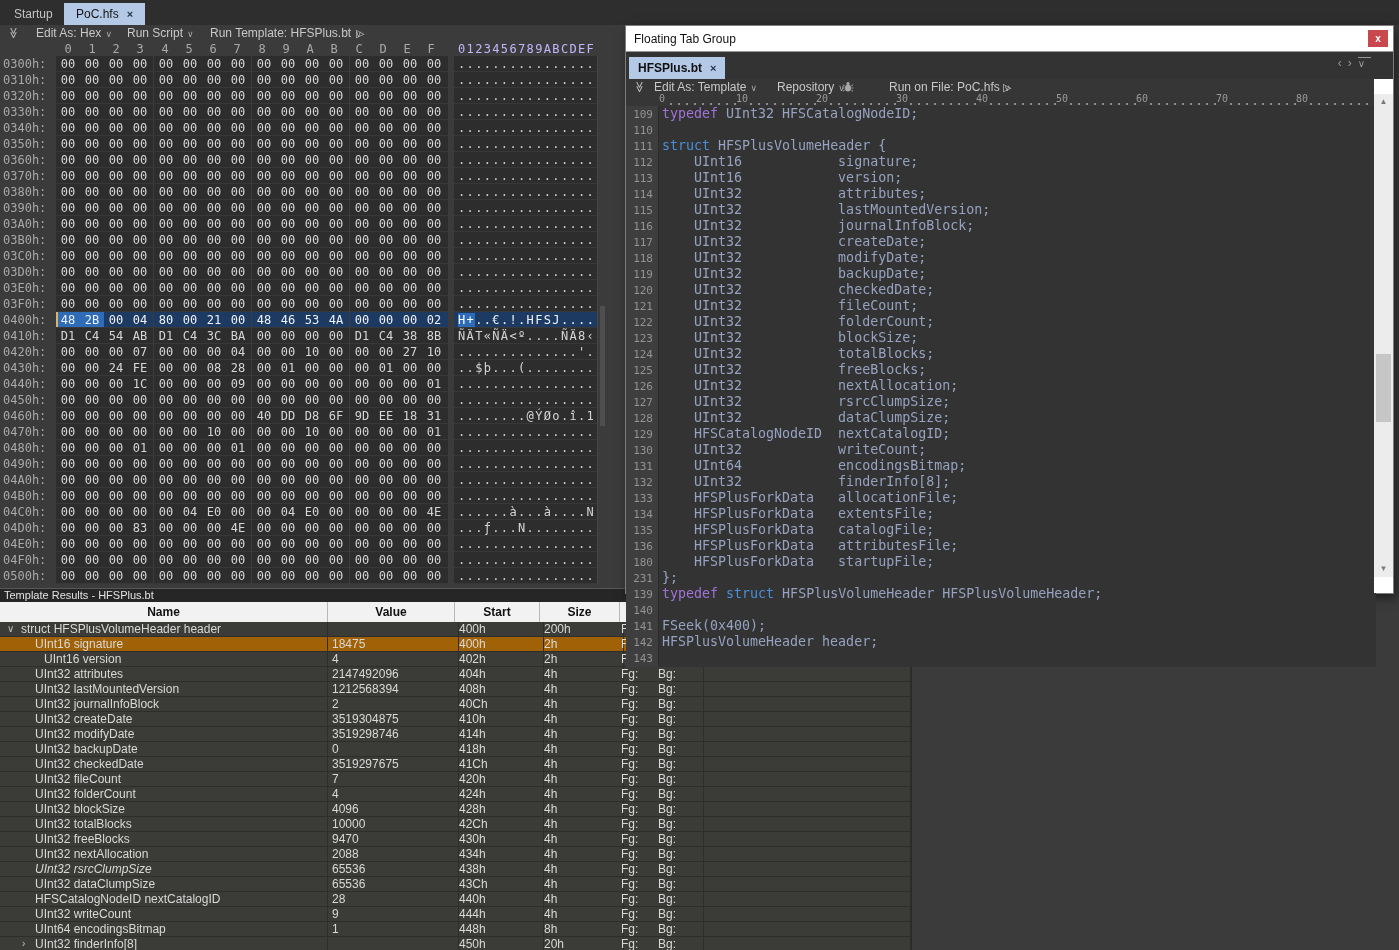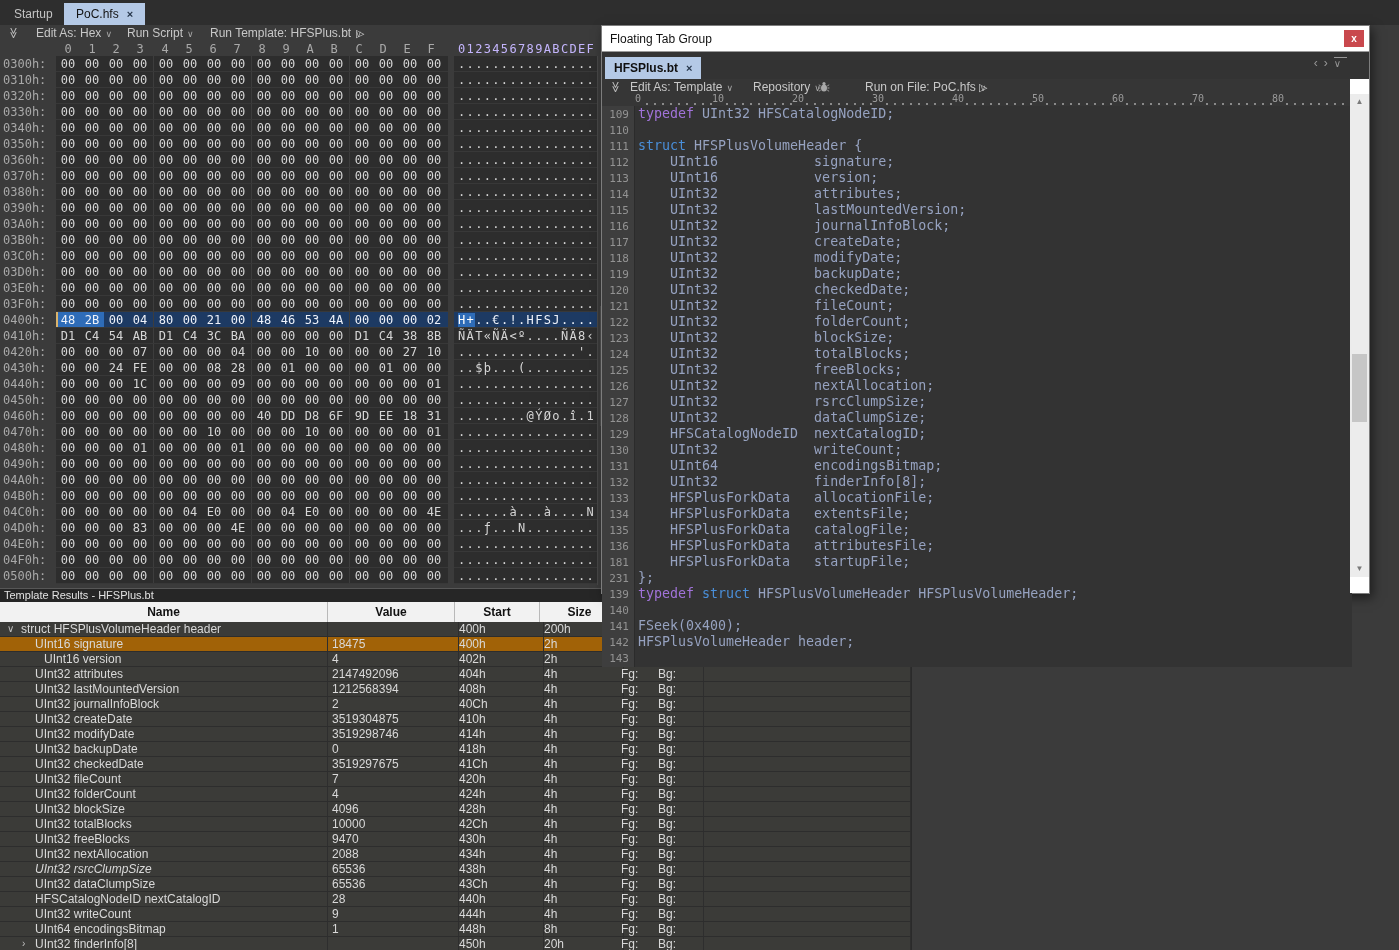--- a/index.html
+++ b/index.html
@@ -43,21 +43,21 @@
   .res-title{height:13px;line-height:13px;font-size:11px;color:#e2e2e2;background:#262626;padding-left:4px;border-top:1px solid #575757;}
   .res-head{position:relative;height:20px;background:#f2f2f2;}
   .res-head .hc{position:absolute;top:0;height:20px;line-height:20px;font-weight:bold;font-size:12px;color:#111;
                 text-align:center;border-right:1px solid #b9b9b9;}
   .rrow{position:relative;height:14px;line-height:14px;font-size:12px;color:#d9d9d9;background:#3b3b38;border-bottom:1px solid #2d2d2d;}
   .rrow.sel{background:#a16207;}
   .rc{position:absolute;top:0;height:14px;overflow:hidden;white-space:nowrap;border-right:1px solid #2e2e2e;}
   .rc.nb{border-right:none;}
   .tree-arrow{position:absolute;top:0;font-size:10px;color:#c0c0c0;}
   
-  .float{position:absolute;left:601px;top:25px;width:769px;height:569px;background:#363636;
+  .float{position:absolute;left:625px;top:25px;width:769px;height:569px;background:#363636;
          border:1px solid #7d7d7d;box-shadow:3px 4px 10px rgba(0,0,0,0.5);box-sizing:border-box;}
   .ftitle{position:absolute;left:0;top:0;width:100%;height:26px;background:#ffffff;border-bottom:1px solid #9a9a9a;box-sizing:border-box;}
   .ftitle-txt{position:absolute;left:8px;top:0;line-height:26px;font-size:12px;color:#111;}
   .fclose{position:absolute;right:5px;top:4px;width:20px;height:17px;background:#c9484d;color:#fff;
           font-size:10px;font-weight:bold;text-align:center;line-height:17px;}
   .ftabbar{position:absolute;left:0;top:26px;width:100%;height:27px;background:#333333;}
   .ftab{position:absolute;left:3px;bottom:0;height:22px;line-height:22px;background:#b4c9e6;color:#101010;
         font-size:12px;font-weight:bold;padding:0 9px;}
   .ftab .tabx{color:#25354a;}
   .fnav{position:absolute;right:22px;top:4px;color:#979797;font-size:12px;letter-spacing:6px;}
@@ -1475,21 +1475,21 @@
         <div class="cl"><span class="ln">127</span><span class="p">    UInt32            rsrcClumpSize;</span></div>
         <div class="cl"><span class="ln">128</span><span class="p">    UInt32            dataClumpSize;</span></div>
         <div class="cl"><span class="ln">129</span><span class="p">    HFSCatalogNodeID  nextCatalogID;</span></div>
         <div class="cl"><span class="ln">130</span><span class="p">    UInt32            writeCount;</span></div>
         <div class="cl"><span class="ln">131</span><span class="p">    UInt64            encodingsBitmap;</span></div>
         <div class="cl"><span class="ln">132</span><span class="p">    UInt32            finderInfo[8];</span></div>
         <div class="cl"><span class="ln">133</span><span class="p">    HFSPlusForkData   allocationFile;</span></div>
         <div class="cl"><span class="ln">134</span><span class="p">    HFSPlusForkData   extentsFile;</span></div>
         <div class="cl"><span class="ln">135</span><span class="p">    HFSPlusForkData   catalogFile;</span></div>
         <div class="cl"><span class="ln">136</span><span class="p">    HFSPlusForkData   attributesFile;</span></div>
-        <div class="cl"><span class="ln">181</span><span class="p">    HFSPlusForkData   startupFile;</span></div>
+        <div class="cl"><span class="ln">180</span><span class="p">    HFSPlusForkData   startupFile;</span></div>
         <div class="cl"><span class="ln">231</span><span class="p">};</span></div>
         <div class="cl"><span class="ln">139</span><span class="k1">typedef</span><span class="p"> </span><span class="k2">struct</span><span class="p"> HFSPlusVolumeHeader HFSPlusVolumeHeader;</span></div>
         <div class="cl"><span class="ln">140</span></div>
         <div class="cl"><span class="ln">141</span><span class="p">FSeek(0x400);</span></div>
         <div class="cl"><span class="ln">142</span><span class="p">HFSPlusVolumeHeader header;</span></div>
         <div class="cl"><span class="ln">143</span></div>
       </div>
     <div class="fsb">
       <div class="wtop"></div>
       <div class="ar up">▲</div>

